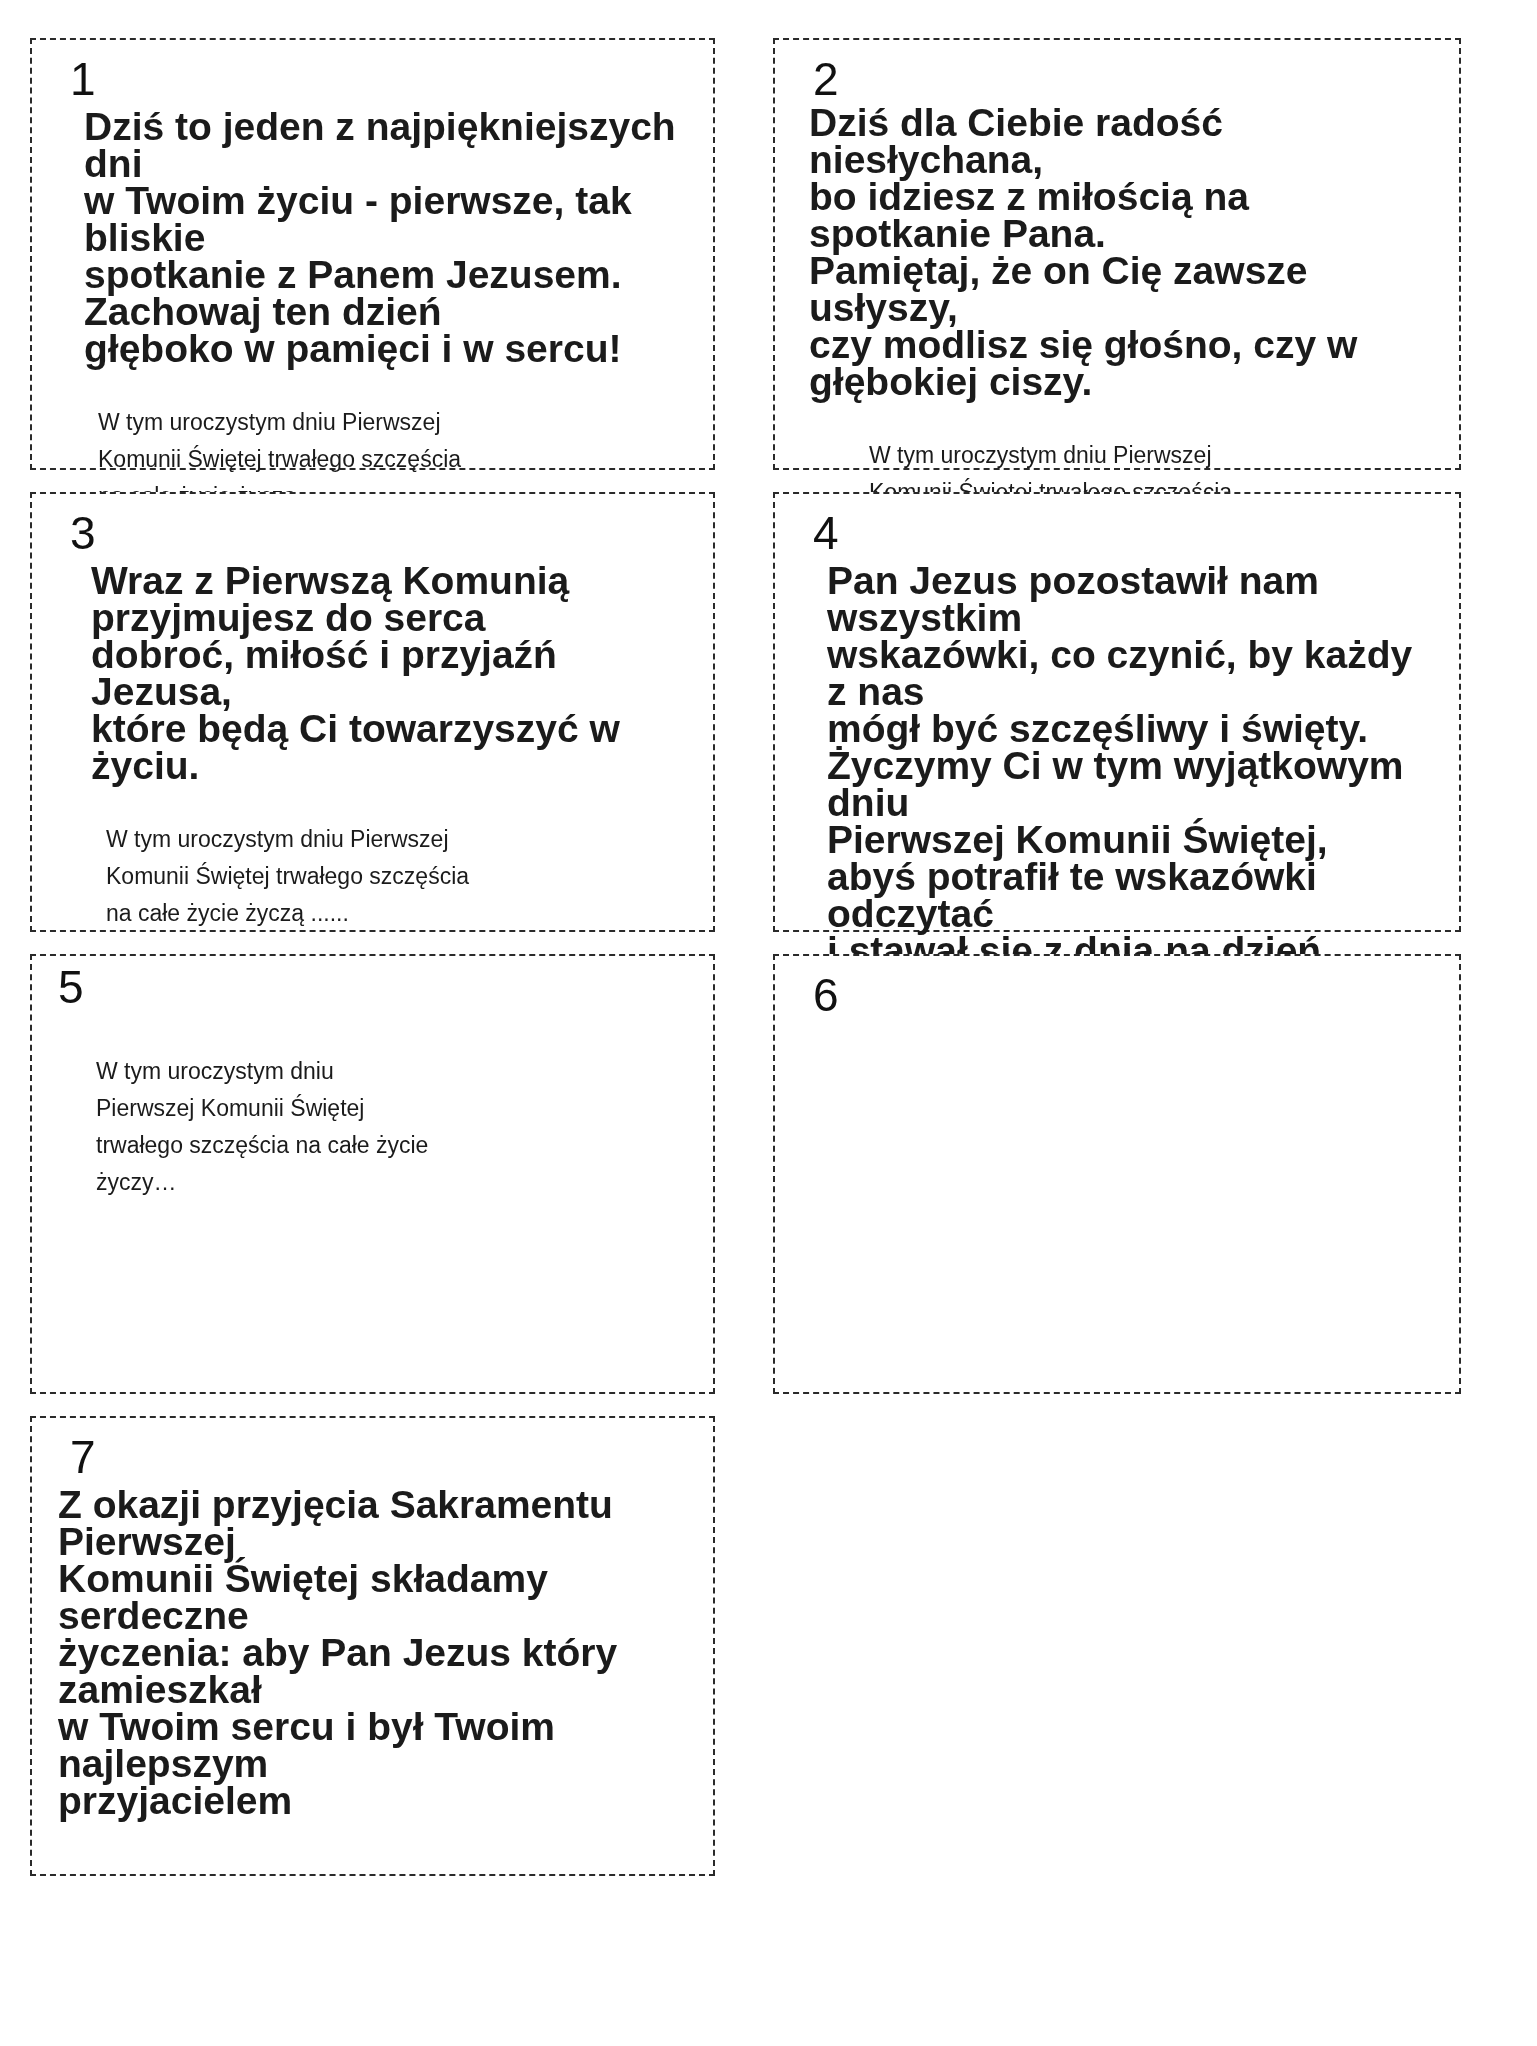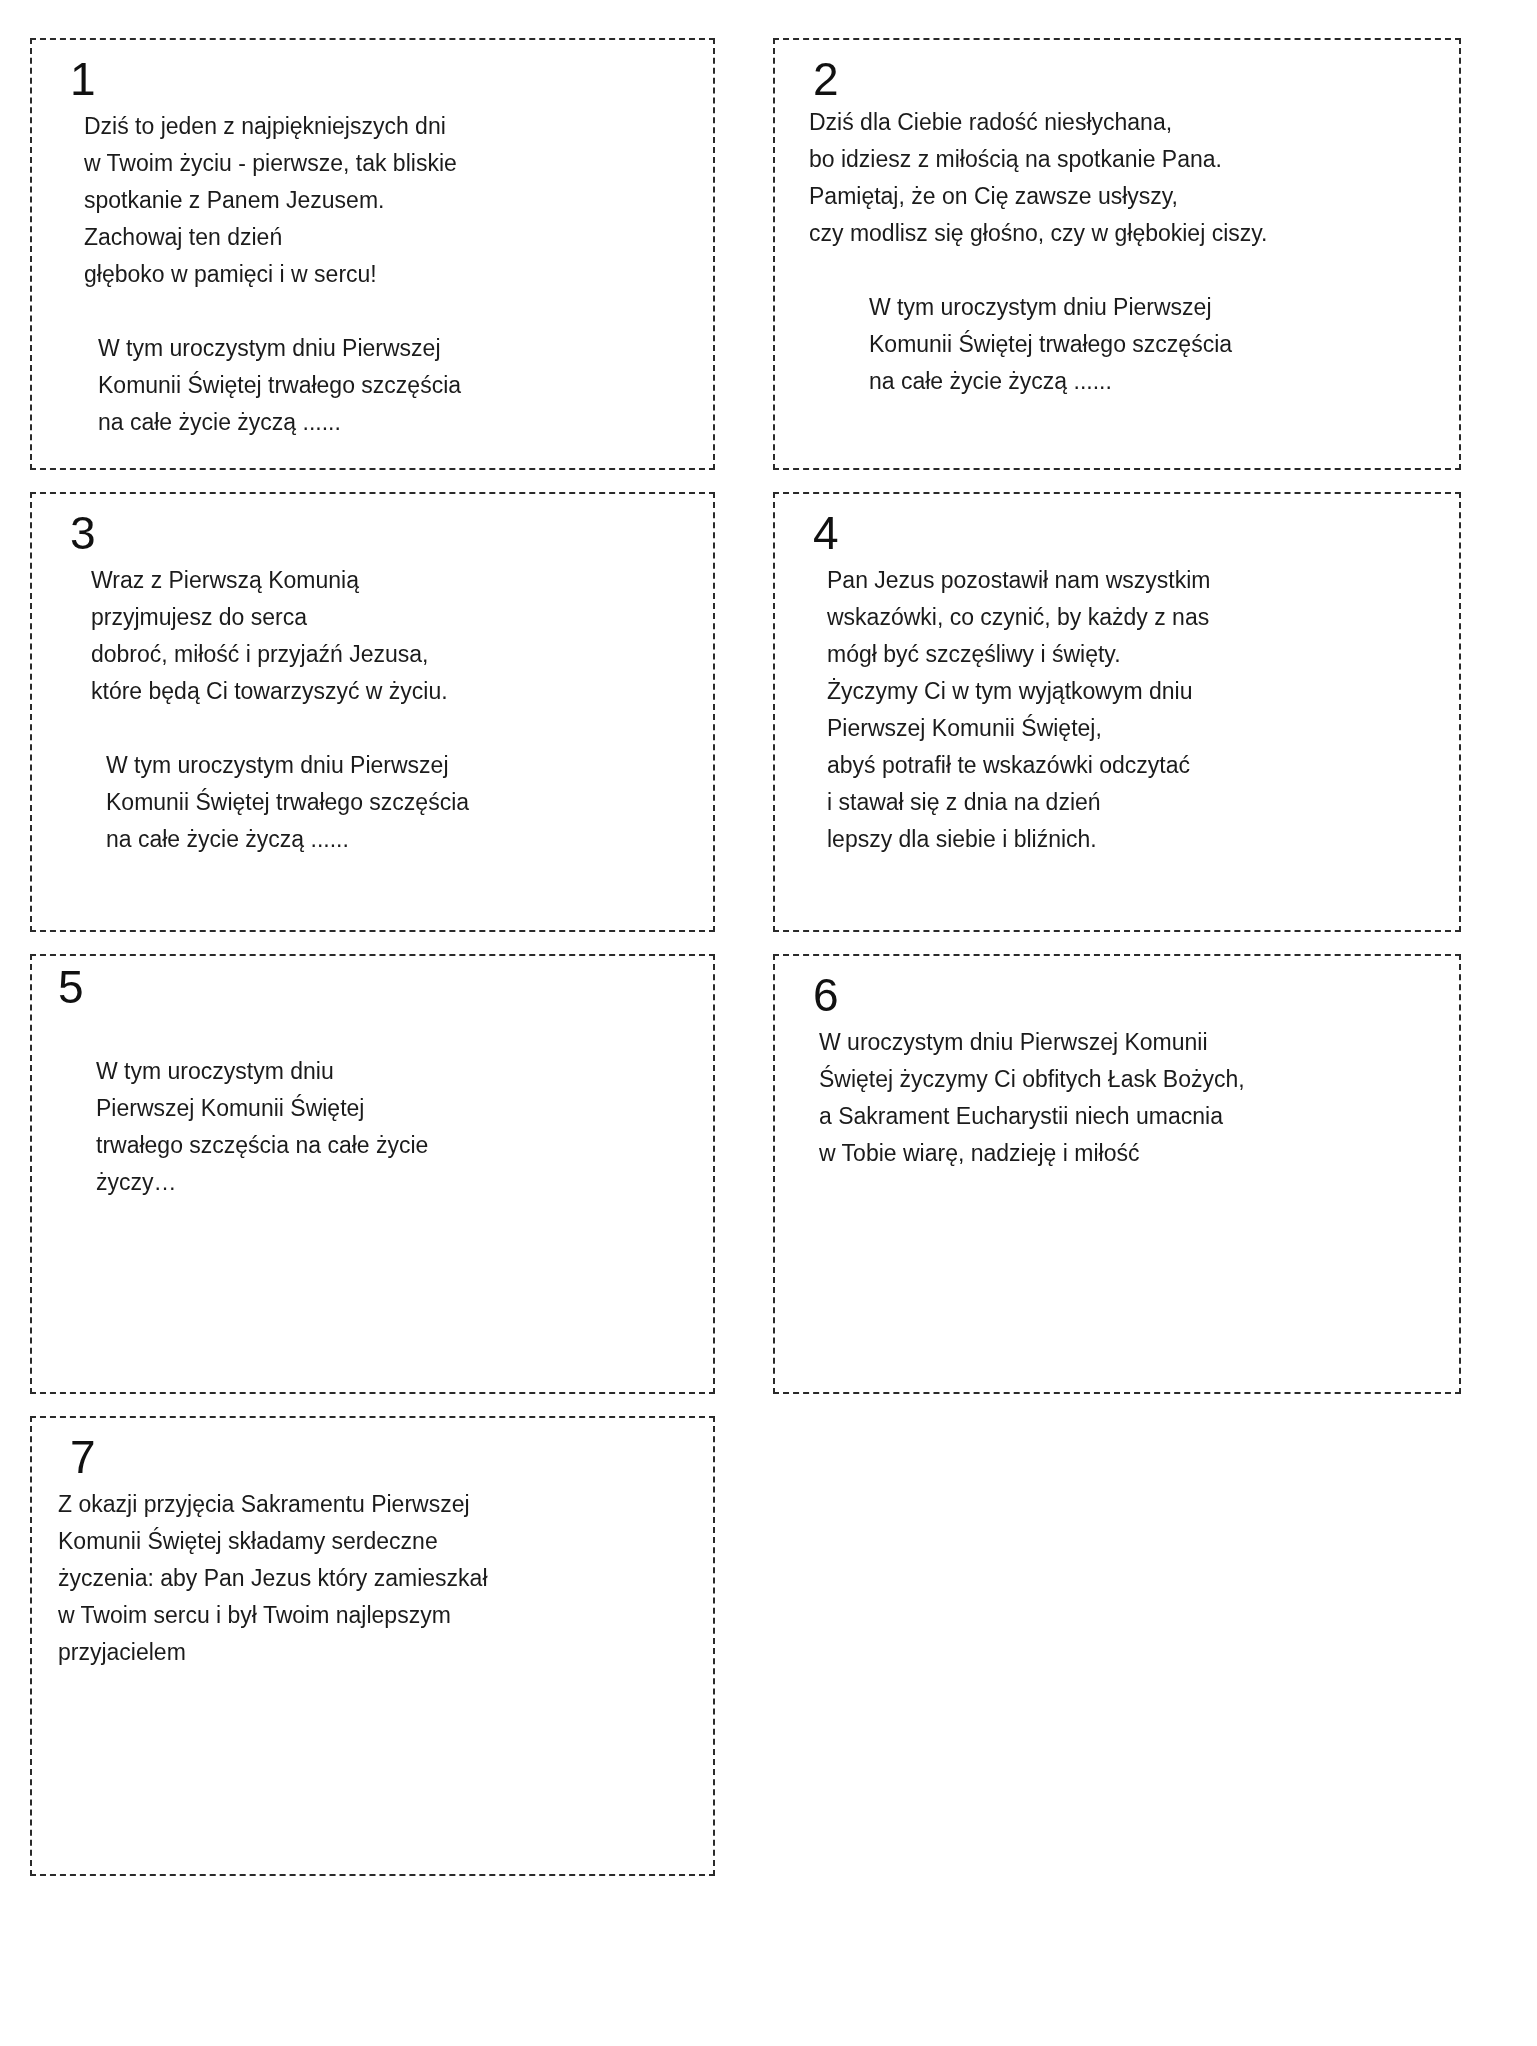--- a/index.html
+++ b/index.html
@@ -61,24 +61,25 @@
     font-weight: 400;
     letter-spacing: 0;
     color: #111111;
     margin: 2px 0 6px 12px;
     display: block;
   }
 
   .card-num.tight { margin-bottom: 2px; }
 
   .body {
-    font-size: 23px;
+    font-size: 39px;
     line-height: 37px;
     white-space: pre-line;
     color: #1b1b1b;
+    font-weight: bold;
   }
 
   .body.indent-1 { margin-left: 26px; }
   .body.indent-2 { margin-left: 8px; }
   .body.indent-3 { margin-left: 33px; }
   .body.indent-4 { margin-left: 26px; }
   .body.indent-6 { margin-left: 18px; }
   .body.indent-7 { margin-left: 0; }
 
   .closing {
@@ -165,24 +166,20 @@
         <span class="card-num">5</span>
       </div>
       <div class="closing ind-d">W tym uroczystym dniu
 Pierwszej Komunii Świętej
 trwałego szczęścia na całe życie
 życzy…</div>
     </div>
 
     <div class="card col-right card-6">
       <span class="card-num">6</span>
-      <div class="body indent-6">W uroczystym dniu Pierwszej Komunii
-Świętej życzymy Ci obfitych Łask Bożych,
-a Sakrament Eucharystii niech umacnia
-w Tobie wiarę, nadzieję i miłość</div>
     </div>
 
     <div class="card card-7">
       <span class="card-num">7</span>
       <div class="body indent-7">Z okazji przyjęcia Sakramentu Pierwszej
  Komunii Świętej składamy serdeczne
 życzenia: aby Pan Jezus który zamieszkał
 w Twoim sercu i był Twoim najlepszym
 przyjacielem</div>
     </div>

